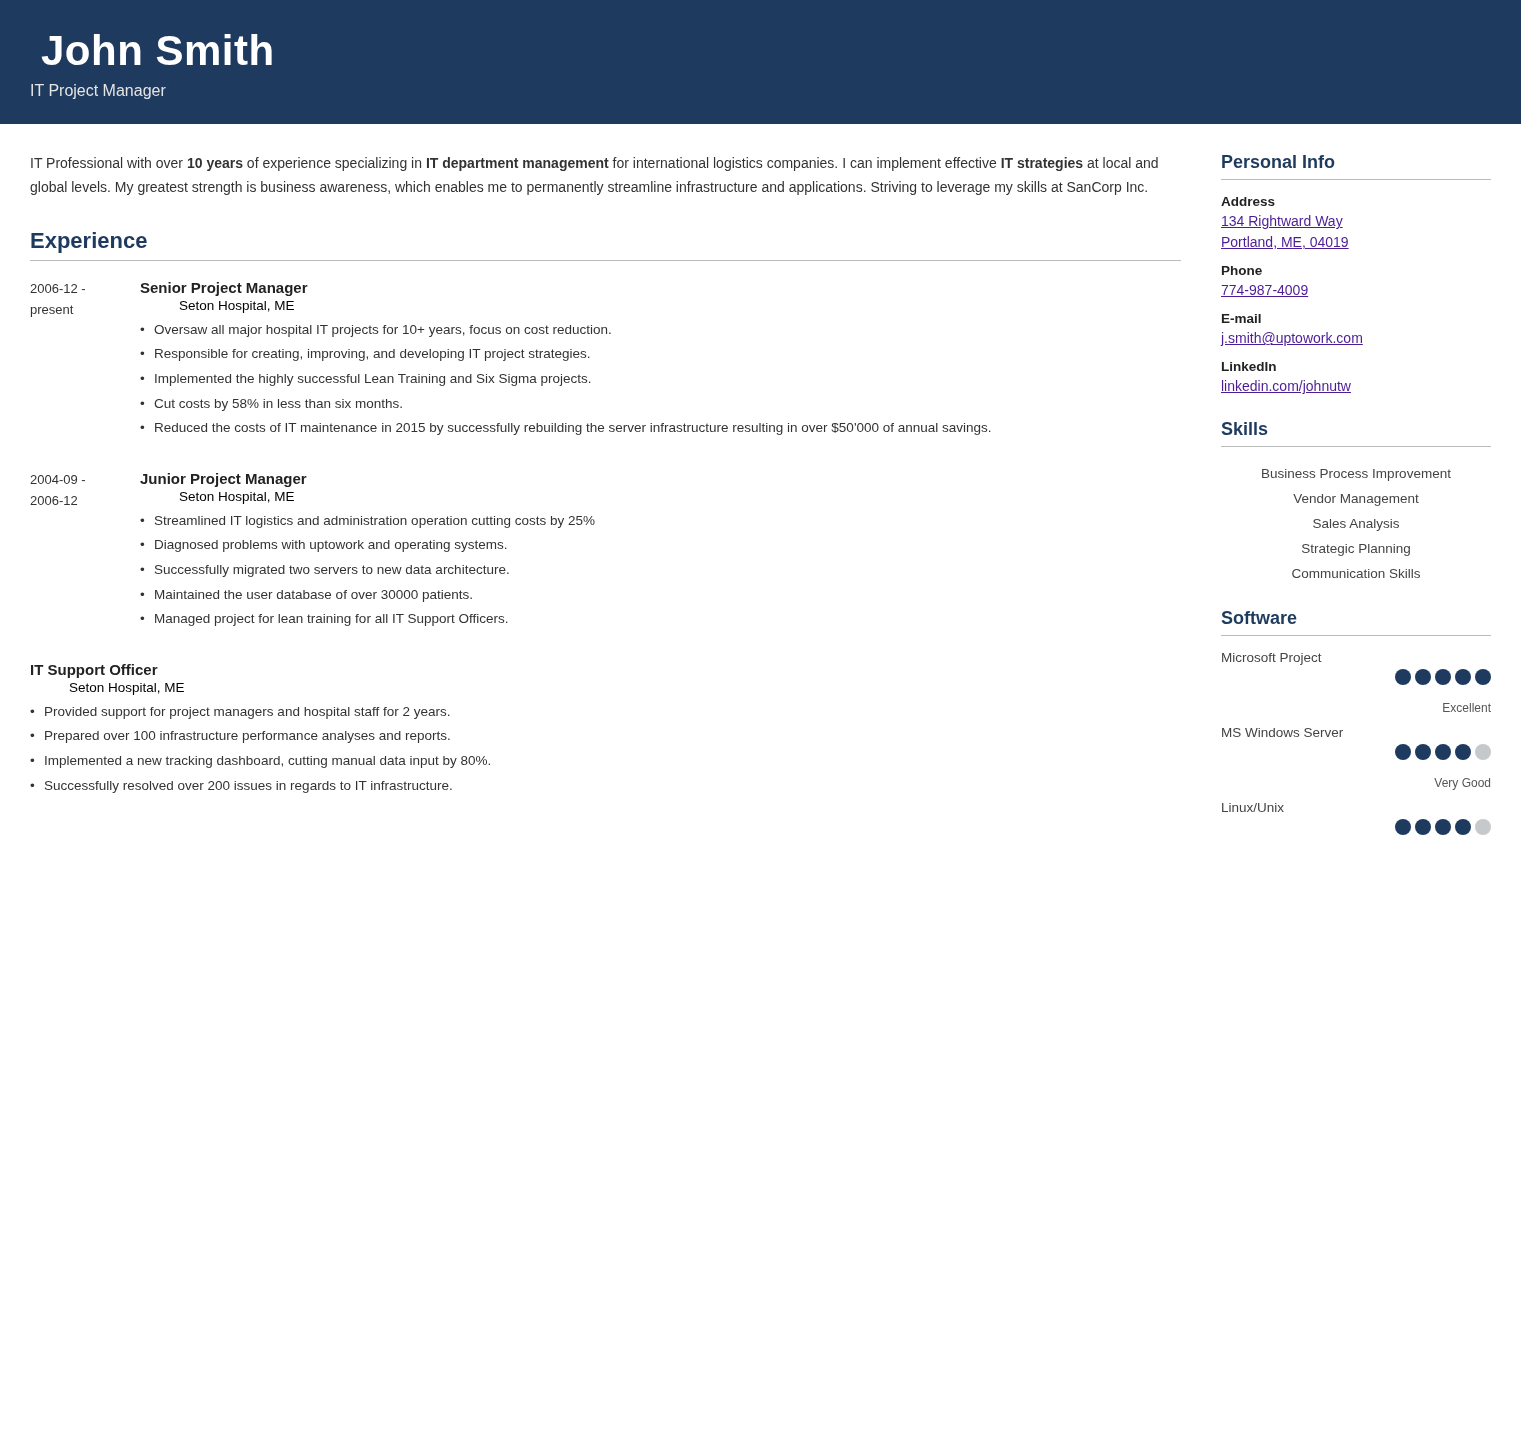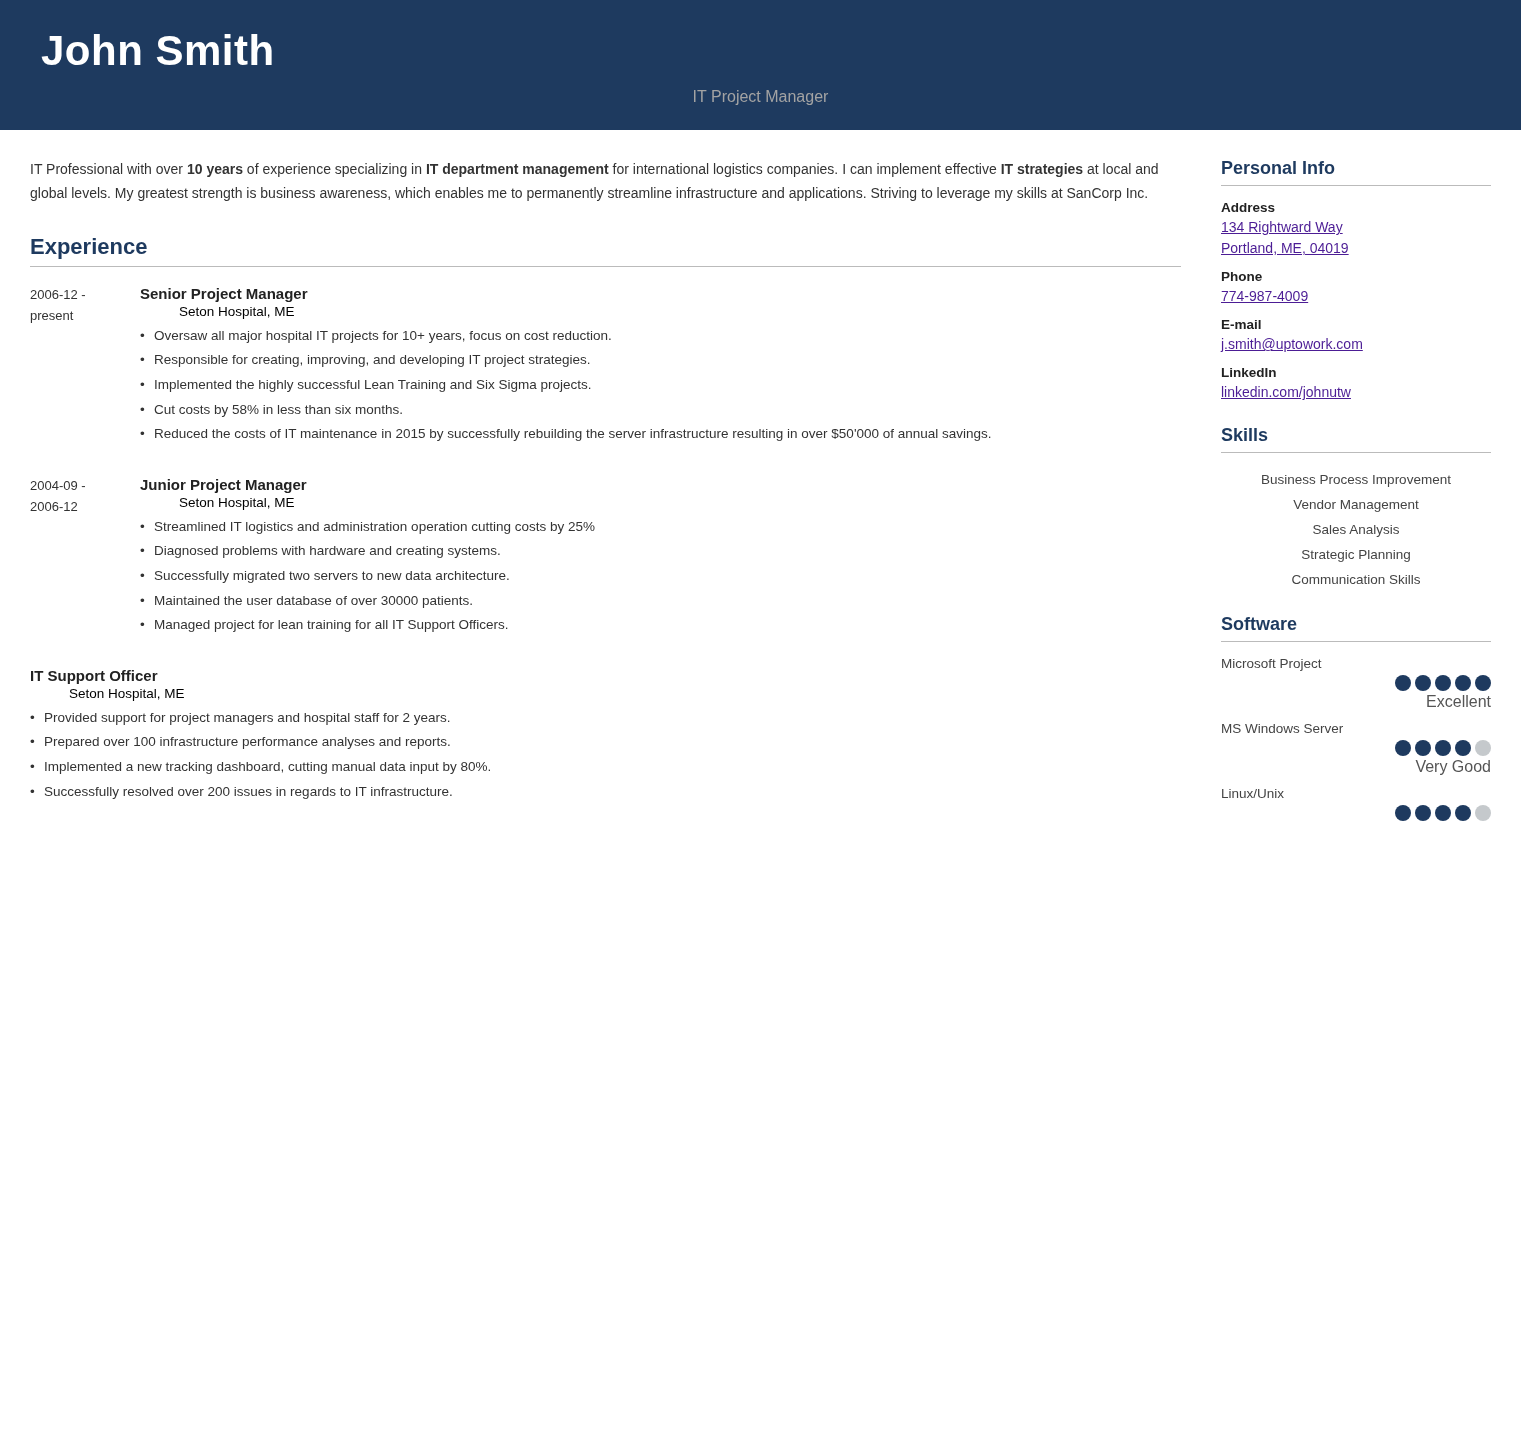--- a/index.html
+++ b/index.html
@@ -16,23 +16,22 @@
     }
     .header h1 {
       font-size: 42px;
       font-weight: 900;
       letter-spacing: 0.5px;
       line-height: 1.1;
       margin-left: 11px;
     }
     .header .title {
       font-size: 16px;
-      margin-top: 14px;
-      color: #a3a3a3;
-      text-align: center;
+      margin-top: 8px;
+      color: #e5e5e5;
     }
     .main-layout {
       display: flex;
       align-items: flex-start;
       padding: 28px 30px 30px 30px;
       gap: 40px;
     }
     .left-col {
       flex: 1 1 0;
       min-width: 0;
@@ -158,24 +157,24 @@
       height: 16px;
       border-radius: 50%;
     }
     .dot.filled {
       background: #1e3a5f;
     }
     .dot.empty {
       background: #c5c9cc;
     }
     .dot-label {
-      font-size: 16px;
+      font-size: 12px;
       color: #555;
       text-align: right;
-      margin-top: 2px;
+      margin-top: 16px;
     }
   </style>
 </head>
 <body>
 
 <div class="header">
   <h1>John Smith</h1>
   <div class="title">IT Project Manager</div>
 </div>
 
@@ -203,21 +202,21 @@
             </ul>
           </div>
         </div>
         <div class="experience-entry">
           <div class="date-col">2004-09 -<br>2006-12</div>
           <div class="entry-content">
             <div class="entry-title">Junior Project Manager</div>
             <div class="entry-company">Seton Hospital, ME</div>
             <ul class="entry-bullets">
               <li>Streamlined IT logistics and administration operation cutting costs by 25%</li>
-              <li>Diagnosed problems with hardware and creating systems.</li>
+              <li>Diagnosed problems with uptowork and operating systems.</li>
               <li>Successfully migrated two servers to new data architecture.</li>
               <li>Maintained the user database of over 30000 patients.</li>
               <li>Managed project for lean training for all IT Support Officers.</li>
             </ul>
           </div>
         </div>
         <div class="experience-entry">
           <div class="entry-content">
             <div class="entry-title">IT Support Officer</div>
             <div class="entry-company">Seton Hospital, ME</div>

